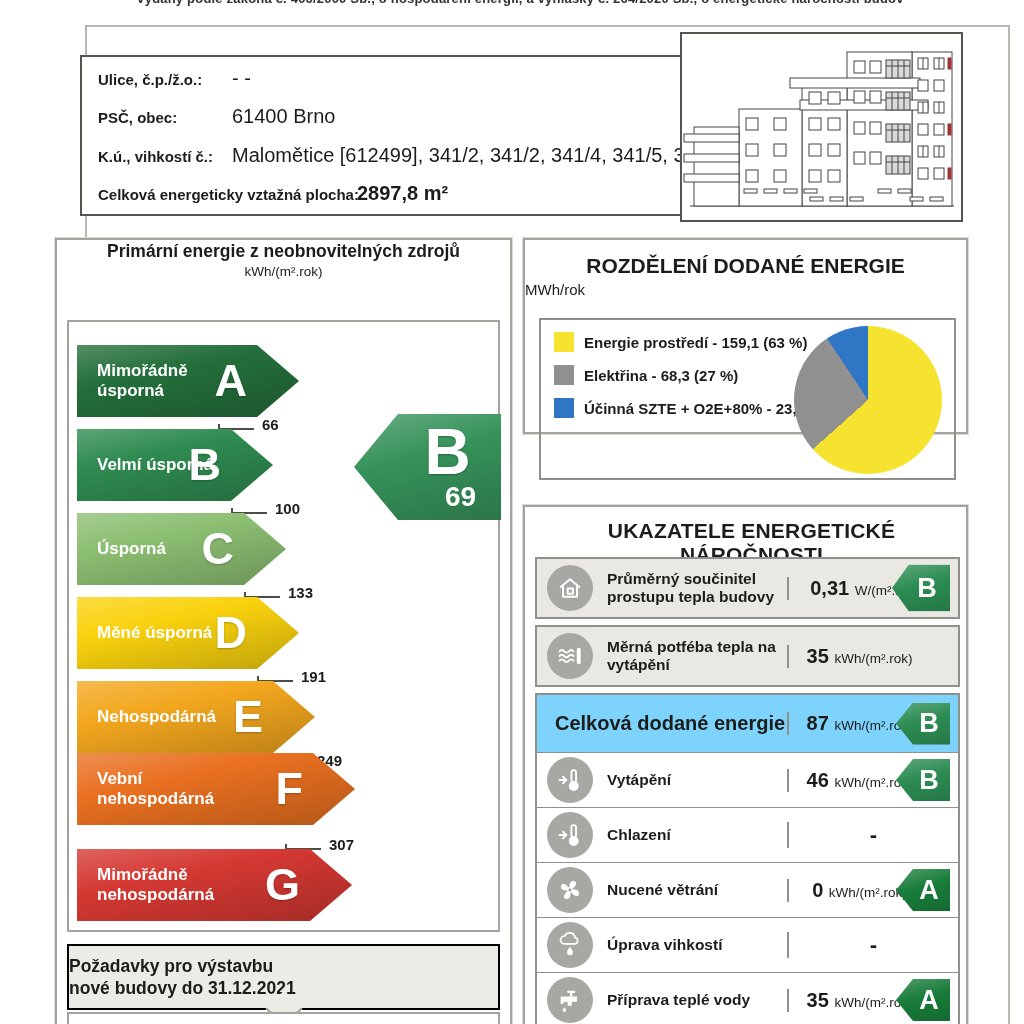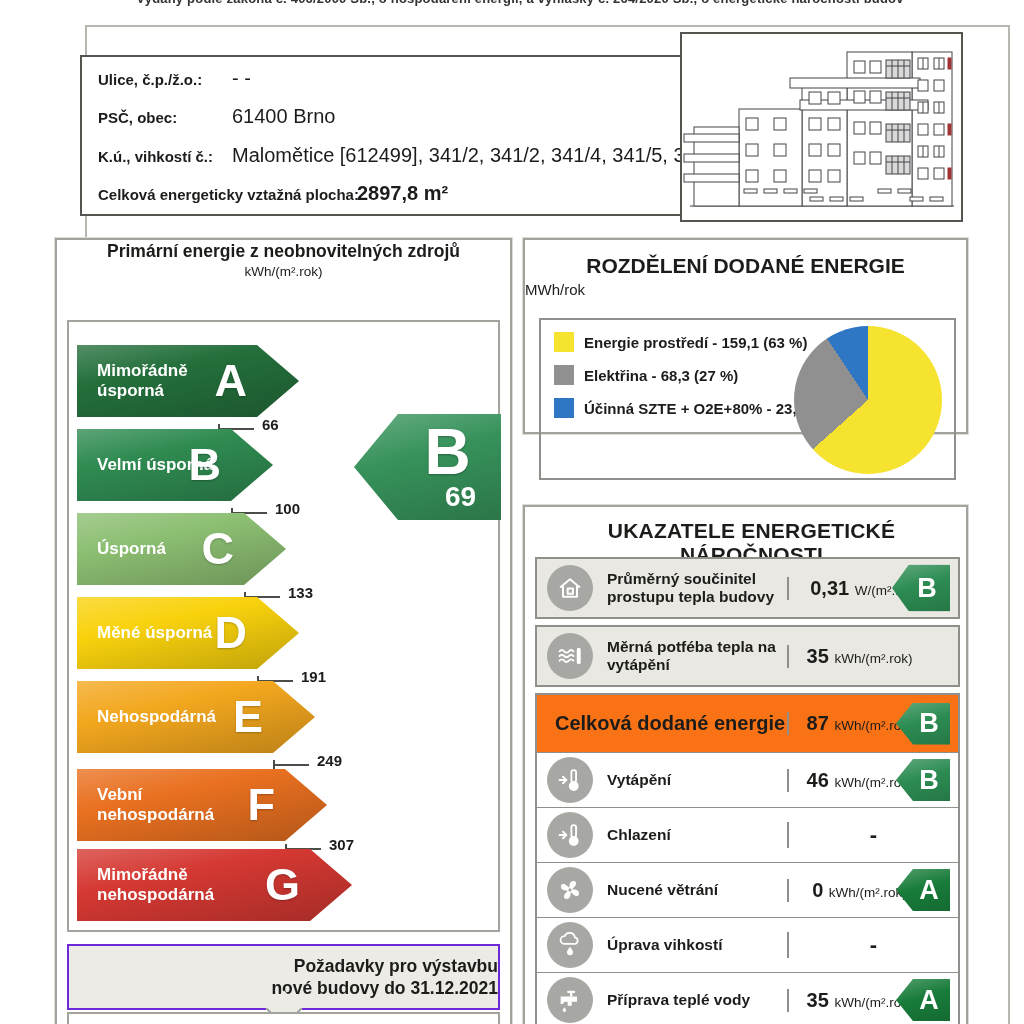--- a/index.html
+++ b/index.html
@@ -43,41 +43,41 @@
              border:2px solid #a3a39d;box-sizing:border-box;}
   .band{position:absolute;left:8px;height:72px;color:#fff;
         clip-path:polygon(0 0,calc(100% - 42px) 0,100% 50%,calc(100% - 42px) 100%,0 100%);
         background-image:linear-gradient(168deg,rgba(255,255,255,.22),rgba(0,0,0,0) 35%,rgba(0,0,0,.20) 92%);}
   .band-label{position:absolute;left:20px;top:50%;transform:translateY(-50%);
               width:132px;font-weight:bold;font-size:17px;line-height:1.18;}
   .band-letter{position:absolute;right:52px;top:50%;transform:translateY(-50%);
                font-weight:bold;font-size:45px;text-shadow:0 1px 2px rgba(0,0,0,.25);}
   .band-0{top:23px;width:183px;padding-left:39px;}  .band-1{top:107px;width:196px;}
   .band-2{top:191px;width:209px;} .band-3{top:275px;width:222px;}
-  .band-4{top:359px;width:238px;} .band-5{top:447px;width:250px;}
+  .band-4{top:359px;width:238px;} .band-5{top:431px;width:250px;padding-left:28px;}
   .band-6{top:527px;width:263px;padding-left:12px;}
   .marker{position:absolute;left:7px;height:14px;display:flex;align-items:flex-end;}
   .marker-0{top:97px;}  .marker-1{top:181px;} .marker-2{top:265px;}
   .marker-3{top:349px;} .marker-4{top:433px;} .marker-5{top:517px;}
   .tickline{display:inline-block;width:34px;height:9px;border-left:2px solid #4c4c48;
             background:linear-gradient(#4c4c48,#4c4c48) left center/100% 2px no-repeat;}
   .marker-0 .tickline{margin-left:142px;} .marker-1 .tickline{margin-left:155px;}
   .marker-2 .tickline{margin-left:168px;} .marker-3 .tickline{margin-left:181px;}
   .marker-4 .tickline{margin-left:197px;} .marker-5 .tickline{margin-left:209px;}
   .tickval{font-weight:bold;font-size:15px;margin-left:8px;color:#1c1c1a;}
 
   .rating{position:absolute;left:285px;top:92px;width:147px;height:106px;color:#fff;
           clip-path:polygon(0 50%,44px 0,100% 0,100% 100%,44px 100%);
           background-image:linear-gradient(165deg,rgba(255,255,255,.25),rgba(0,0,0,0) 40%,rgba(0,0,0,.18) 95%);
           display:flex;flex-direction:column;align-items:center;justify-content:center;padding-left:40px;box-sizing:border-box;}
   .r-letter{font-weight:bold;font-size:64px;line-height:.92;text-shadow:0 1px 2px rgba(0,0,0,.3);}
   .r-value{font-weight:bold;font-size:28px;line-height:1;margin-top:2px;margin-left:26px;}
 
   .req-box{position:absolute;left:10px;top:704px;width:433px;height:66px;background:#ecebe6;
-           border:2px solid #6d28d9;box-sizing:border-box;text-align:right;
+           border:2px solid #000000;box-sizing:border-box;text-align:left;
            font-weight:bold;font-size:17.5px;line-height:1.25;padding-top:10px;}
   .req-notch{position:absolute;left:50%;top:756px;width:24px;height:24px;background:#ecebe6;
              transform:translateX(-50%) rotate(45deg);
              border-right:2px solid #a3a39d;border-bottom:2px solid #a3a39d;}
   .next-box{position:absolute;left:10px;top:772px;width:433px;height:260px;background:#fff;
             border:2px solid #a3a39d;box-sizing:border-box;}
 
   
   .rtop-panel{left:523px;top:238px;width:445px;height:196px;}
   .rtop-panel .panel-title{margin-top:14px;font-size:21px;}
@@ -95,21 +95,21 @@
   .rbot-panel .panel-title{margin-top:12px;font-size:21px;letter-spacing:.2px;padding-left:12px;}
   .ind-sep{position:absolute;left:10px;width:425px;border:2px solid #8f8f8b;
            box-sizing:border-box;background:#e9e8e3;}
   .ind-sep.r1{top:50px;height:62px;}
   .ind-sep.r2{top:118px;height:62px;}
   .ind-table{position:absolute;left:10px;top:186px;width:425px;height:420px;
              border:2px solid #8f8f8b;box-sizing:border-box;background:#fff;}
   .irow{display:flex;align-items:center;height:100%;}
   .trow{border-top:1px solid #8f8f8b;}
   .trow:first-child{border-top:none;}
-  .trow.h57{height:57px;background:#f97316;}
+  .trow.h57{height:57px;background:#7dd3fc;}
   .trow.h54{height:54px;background:#fff;}
   .cell-l{flex:0 0 250px;display:flex;align-items:center;box-sizing:border-box;}
   .cell-r{flex:1;border-left:2px solid #8f8f8b;position:relative;
           display:flex;align-items:center;justify-content:center;box-sizing:border-box;}
   .icirc{width:46px;height:46px;border-radius:50%;background:#a7a7a3;flex:0 0 46px;
          margin-left:10px;display:flex;align-items:center;justify-content:center;}
   .icirc svg{width:28px;height:28px;}
   .ilabel{font-weight:bold;font-size:15.5px;line-height:1.18;margin-left:14px;max-width:172px;}
   .hlabel{font-weight:bold;font-size:20px;margin-left:18px;}
   .ival{font-weight:bold;font-size:20px;white-space:nowrap;transform:translateX(-14px);}

